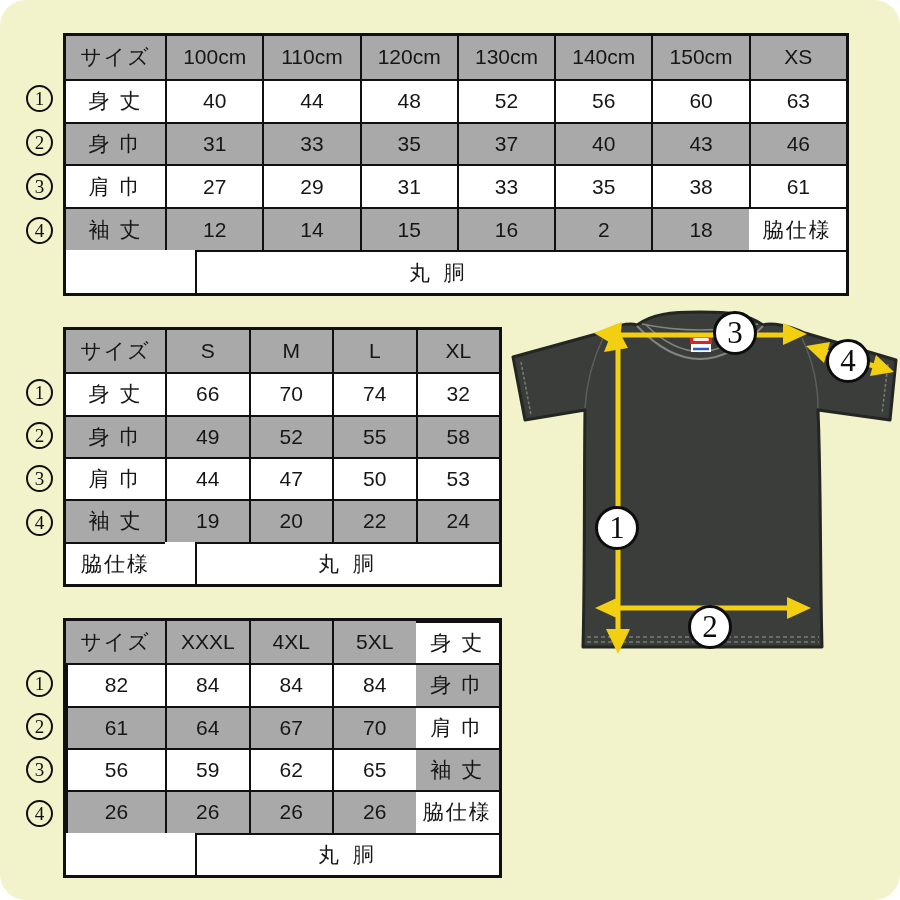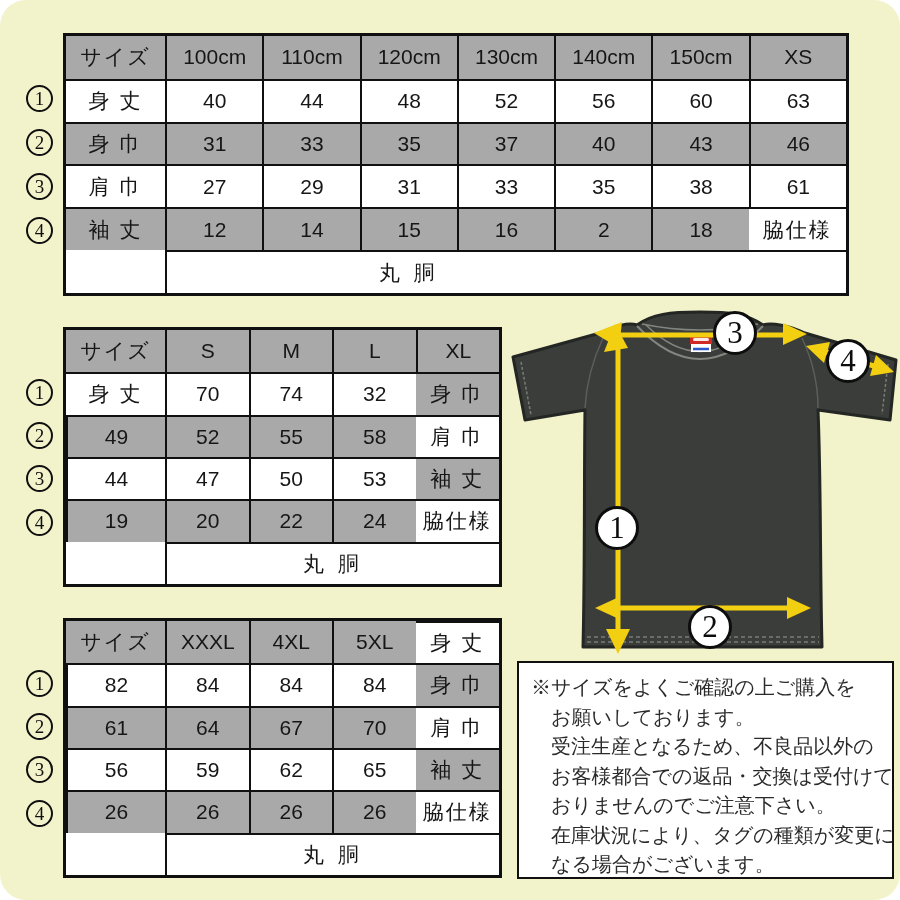--- a/index.html
+++ b/index.html
@@ -12,21 +12,21 @@
   .tbl{position:absolute;display:grid;background:#ffffff;border:3px solid #101010;box-sizing:border-box;}
   #tbl0{left:63px;top:33px;width:786px;height:263px;grid-template-columns:99px repeat(7,1fr);grid-template-rows:repeat(6,1fr);}
   #tbl1{left:63px;top:327px;width:439px;height:260px;grid-template-columns:99px repeat(4,1fr);grid-template-rows:repeat(6,1fr);}
   #tbl2{left:63px;top:618px;width:439px;height:260px;grid-template-columns:99px repeat(4,1fr);grid-template-rows:repeat(6,1fr);}
   .cell{display:flex;align-items:center;justify-content:center;font-size:21px;
         border-left:2px solid #101010;border-top:2px solid #101010;overflow:hidden;}
   .cell.c0{border-left:none;}
   .cell.r0{border-top:none;}
   .cell.gray{background:#a9a9a9;}
   .cell.lbl{letter-spacing:2px;}
-  .fval{grid-column:2 / -1;letter-spacing:4px;}
+  .fval{grid-column:2 / -1;letter-spacing:4px;margin-left:30px;}
   #tbl0 .fval{justify-content:flex-start;padding-left:212px;}
   
   .tmark{position:absolute;width:27px;height:27px;border:2px solid #101010;border-radius:50%;
          box-sizing:border-box;display:flex;align-items:center;justify-content:center;
          font-family:"Liberation Serif",serif;font-size:19px;line-height:1;color:#101010;}
   
   .diagram{position:absolute;left:500px;top:300px;width:400px;height:365px;}
   .dmark{position:absolute;width:44px;height:44px;background:#ffffff;border:3px solid #0d0d0d;
          border-radius:50%;box-sizing:border-box;display:flex;align-items:center;justify-content:center;
          font-family:"Liberation Serif",serif;font-size:31px;color:#0d0d0d;}
@@ -85,20 +85,21 @@
       <div class="cell c0 lbl">脇仕様</div>
       <div class="cell fval">丸 胴</div>
     </div>
   <div class="tbl" id="tbl1">
       <div class="cell r0 gray c0 lbl">サイズ</div>
       <div class="cell r0 gray">S</div>
       <div class="cell r0 gray">M</div>
       <div class="cell r0 gray">L</div>
       <div class="cell r0 gray">XL</div>
       <div class="cell c0 lbl">身 丈</div>
+      <div class="cell">66</div>
       <div class="cell">70</div>
       <div class="cell">74</div>
       <div class="cell">32</div>
       <div class="cell c0 lbl gray">身 巾</div>
       <div class="cell gray">49</div>
       <div class="cell gray">52</div>
       <div class="cell gray">55</div>
       <div class="cell gray">58</div>
       <div class="cell c0 lbl">肩 巾</div>
       <div class="cell">44</div>
@@ -185,29 +186,20 @@
         <polygon points="394,72 370,76 376,55"></polygon>
       </g>
     </svg>
     
     <div class="dmark" style="left:95px;top:206px">1</div>
     <div class="dmark" style="left:188px;top:305px">2</div>
     <div class="dmark" style="left:213px;top:11px">3</div>
     <div class="dmark" style="left:326px;top:39px">4</div>
   </div>
 
-  <div class="notice" id="noticeBody">
-      <div class="nline">※サイズをよくご確認の上ご購入を</div>
-      <div class="nline ind">お願いしております。</div>
-      <div class="nline ind">受注生産となるため、不良品以外の</div>
-      <div class="nline ind">お客様都合での返品・交換は受付けて</div>
-      <div class="nline ind">おりませんのでご注意下さい。</div>
-      <div class="nline ind">在庫状況により、タグの種類が変更に</div>
-      <div class="nline ind">なる場合がございます。</div>
-    </div>
 
 <div class="tmark" style="left: 26px; top: 85.25px;">1</div>
     <div class="tmark" style="left: 26px; top: 129.083px;">2</div>
     <div class="tmark" style="left: 26px; top: 172.917px;">3</div>
     <div class="tmark" style="left: 26px; top: 216.75px;">4</div>
     <div class="tmark" style="left: 26px; top: 378.5px;">1</div>
     <div class="tmark" style="left: 26px; top: 421.833px;">2</div>
     <div class="tmark" style="left: 26px; top: 465.167px;">3</div>
     <div class="tmark" style="left: 26px; top: 508.5px;">4</div>
     <div class="tmark" style="left: 26px; top: 669.5px;">1</div>

